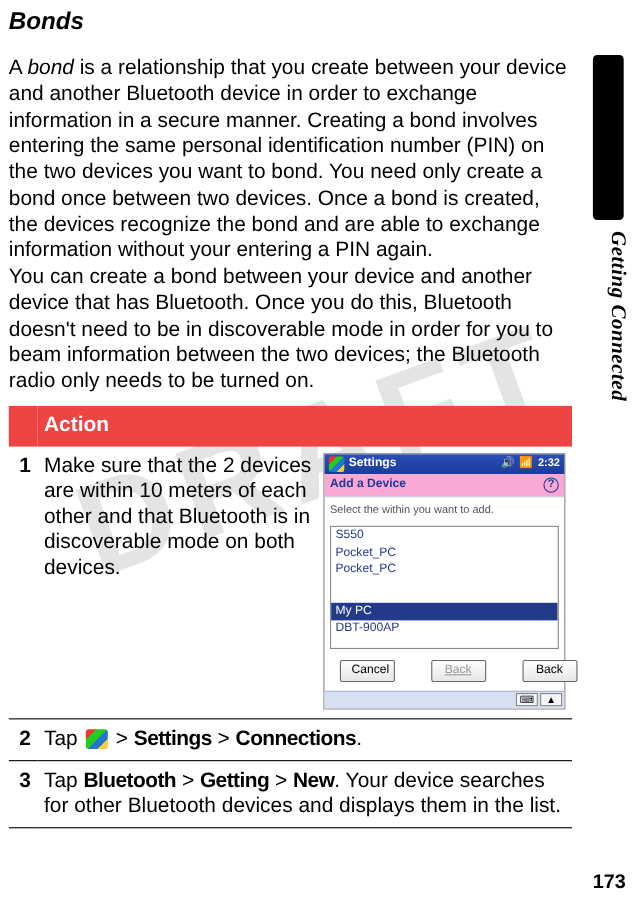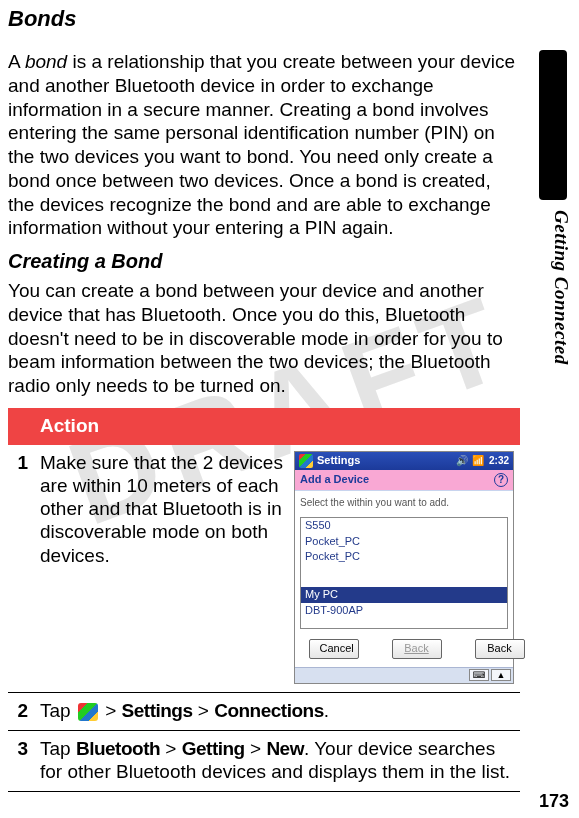--- a/index.html
+++ b/index.html
@@ -205,21 +205,20 @@
 <div class="watermark">DRAFT</div>
 
 <div class="side-tab"></div>
 <div class="side-label">Getting Connected</div>
 
 <div class="content">
   <h2 class="heading">Bonds</h2>
   <p class="body">
     <span>A </span><span class="italic">bond</span><span> is a relationship that you create between your device and another Bluetooth device in order to exchange information in a secure manner. Creating a bond involves entering the same personal identification number (PIN) on the two devices you want to bond. You need only create a bond once between two devices. Once a bond is created, the devices recognize the bond and are able to exchange information without your entering a PIN again.</span>
   </p>
-  <h3 class="subheading">Creating a Bond</h3>
   <p class="body">You can create a bond between your device and another device that has Bluetooth. Once you do this, Bluetooth doesn't need to be in discoverable mode in order for you to beam information between the two devices; the Bluetooth radio only needs to be turned on.</p>
 
   <table class="action-table">
     <tbody>
         <tr class="action-header">
       <td class="step-num"></td>
       <td colspan="2">Action</td>
     </tr>
     <tr>
       <td class="step-num">1</td>

